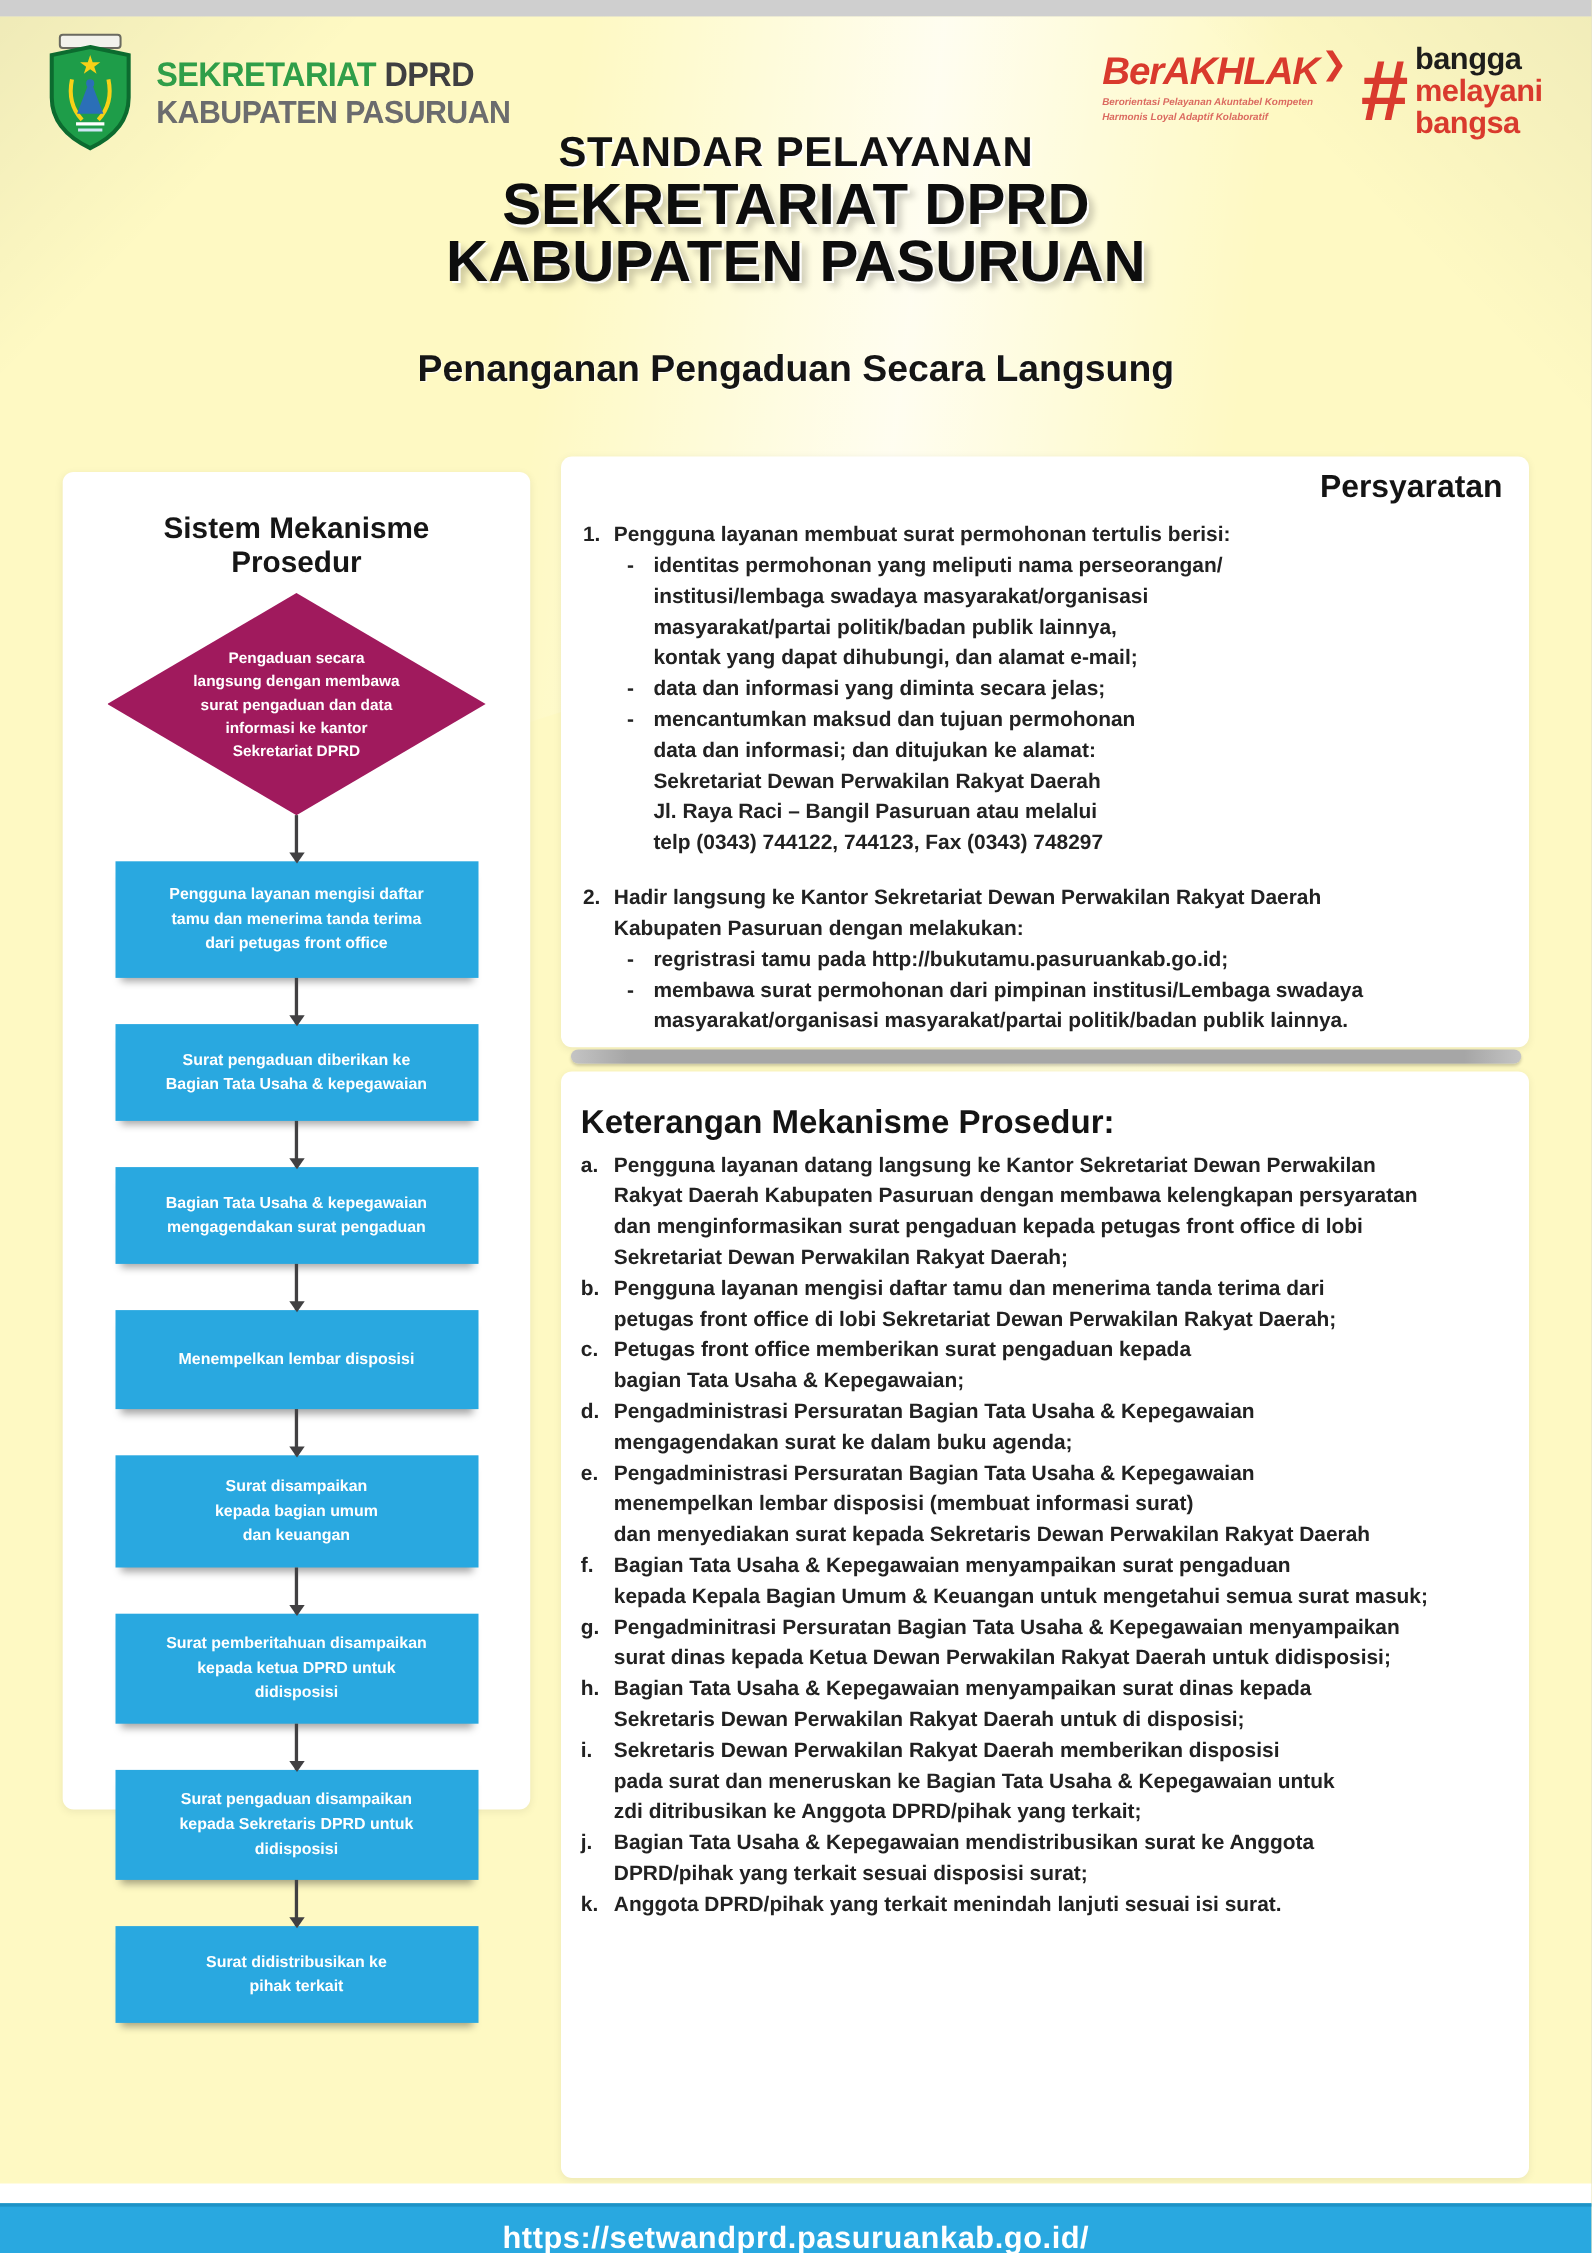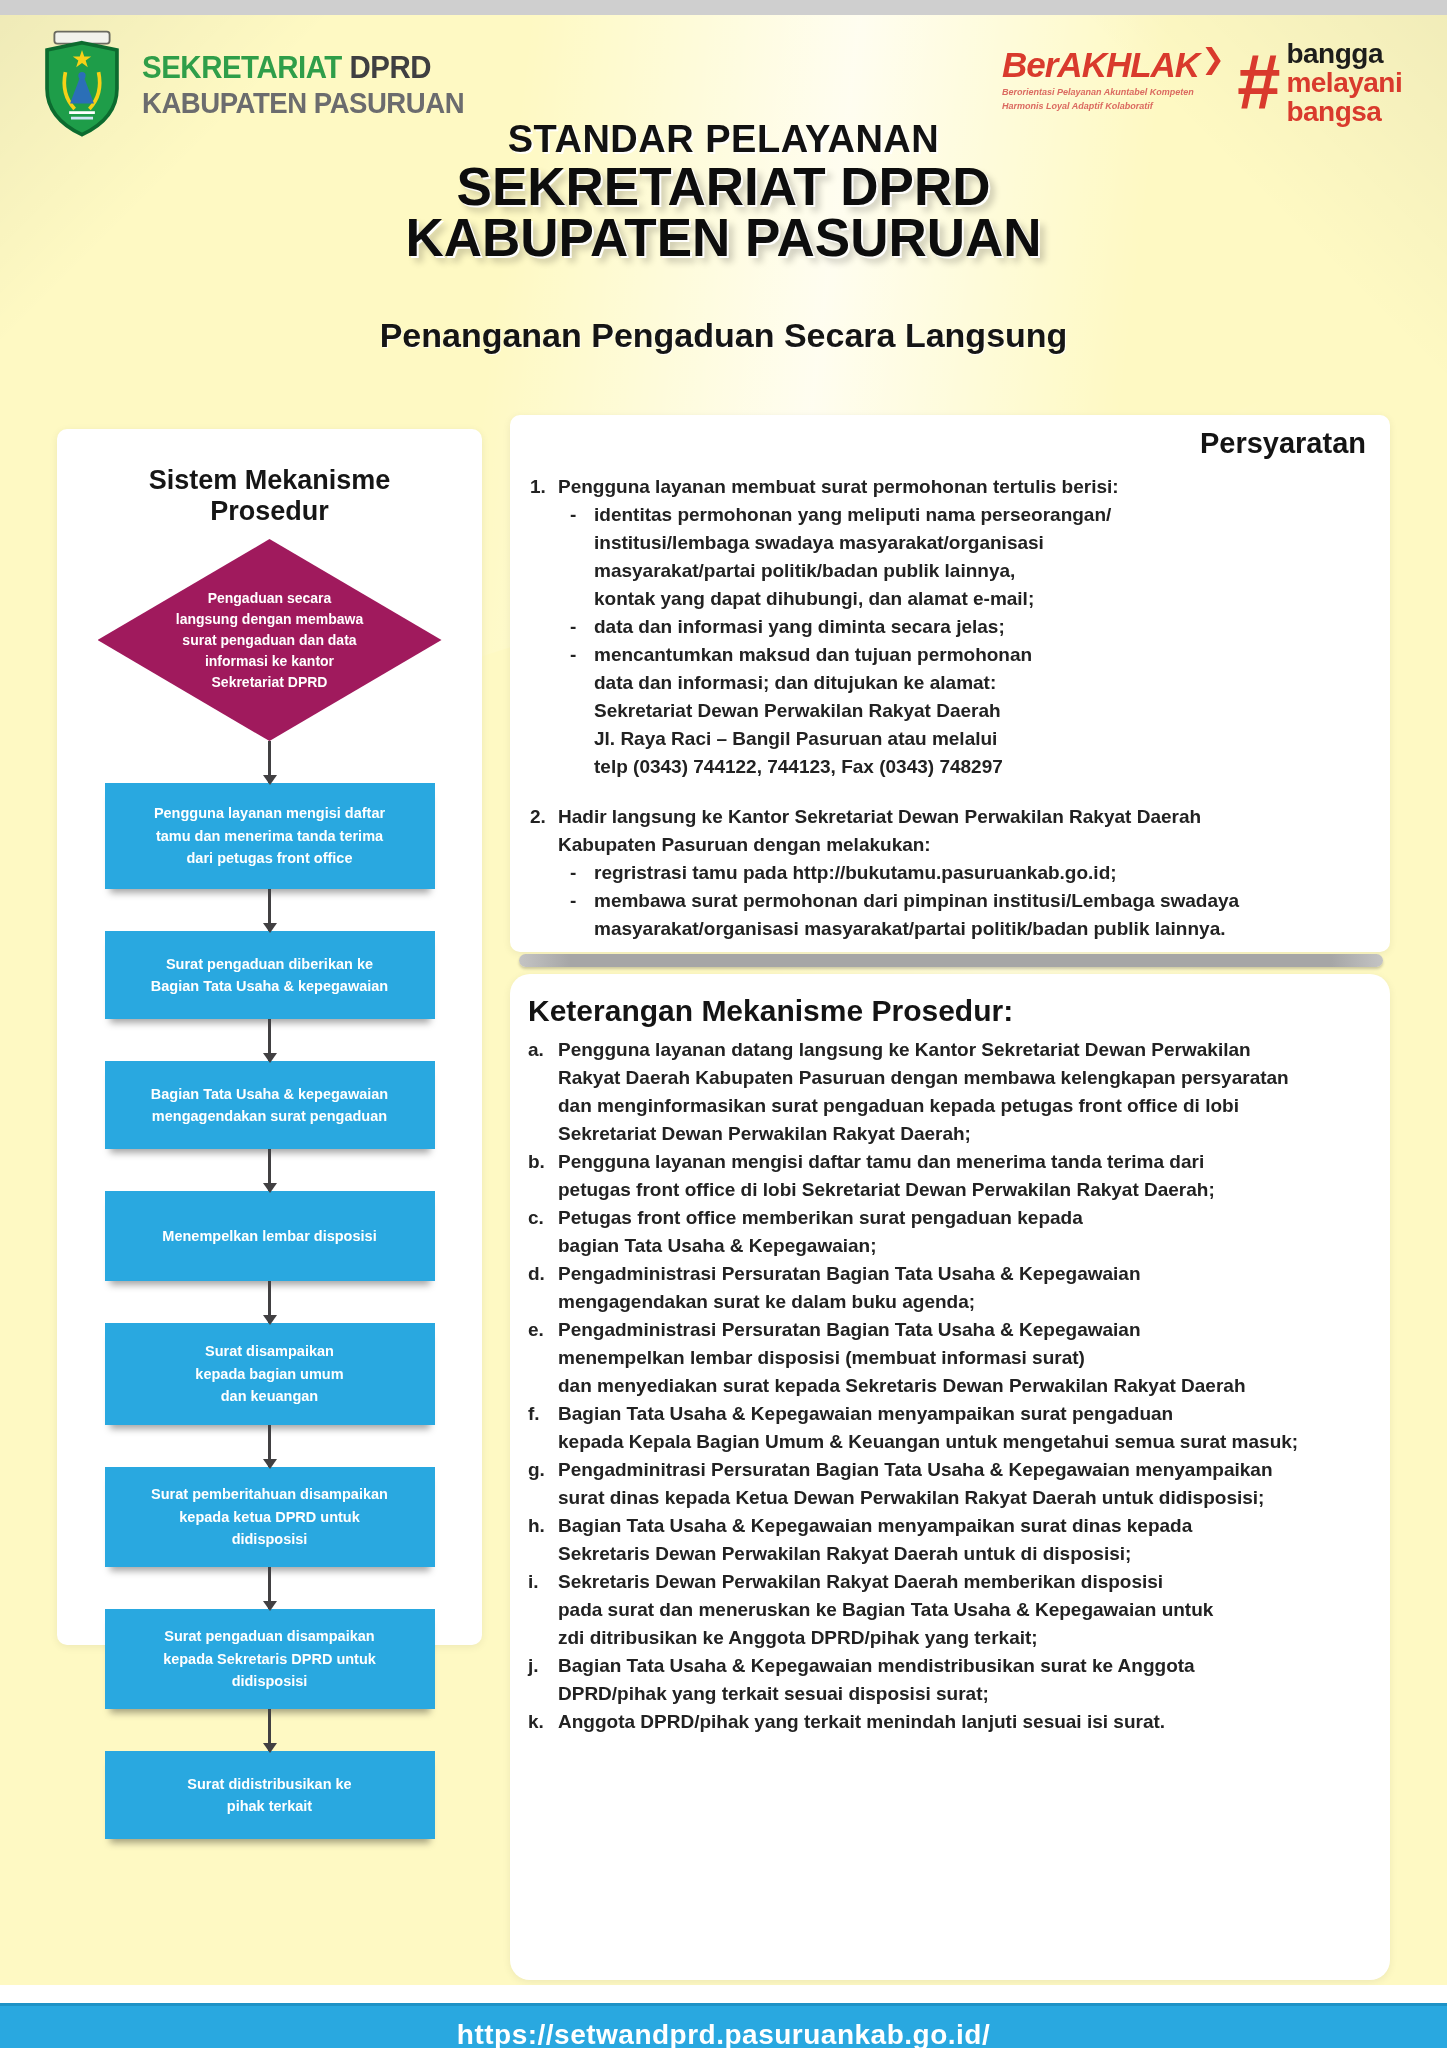--- a/index.html
+++ b/index.html
@@ -64,21 +64,21 @@
   .req-num{width:28px;flex:none;}
   .req-body{flex:1;}
   .req-intro{white-space:pre-line;}
   .req-bullet{display:flex;margin-left:12px;}
   .req-dash{width:24px;flex:none;}
   .req-btext{white-space:pre-line;}
 
   #divider{position:absolute;left:519px;top:939px;width:864px;height:13px;background:linear-gradient(90deg,#c4c4c4,#a6a6a6 6%,#a6a6a6 94%,#c4c4c4);border-radius:7px;box-shadow:0 2px 3px rgba(0,0,0,0.2);}
 
   
-  #ket-panel{position:absolute;left:510px;top:959px;width:880px;height:1006px;background:#fff;border-radius:20px;box-shadow:0 2px 8px rgba(0,0,0,0.07);box-sizing:border-box;padding:20px 24px 0 18px;}
+  #ket-panel{position:absolute;left:510px;top:959px;width:880px;height:1006px;background:#fff;border-radius:10px;box-shadow:0 2px 8px rgba(0,0,0,0.07);box-sizing:border-box;padding:30px 24px 0 18px;}
   .ket-heading{font-size:30px;font-weight:800;color:#141414;margin-bottom:8px;}
   .ket-item{display:flex;font-size:19px;line-height:28px;font-weight:700;color:var(--text-dark);}
   .ket-letter{width:30px;flex:none;}
   .ket-text{white-space:pre-line;}
 
   
   #footer-white{position:absolute;left:0;top:1970px;width:100%;height:18px;background:#ffffff;}
   #footer{position:absolute;left:0;top:1988px;width:100%;height:60px;background:var(--accent-blue);border-top:3px solid var(--footer-edge);box-sizing:border-box;display:flex;align-items:center;justify-content:center;}
   .footer-url{color:#fff;font-size:28px;font-weight:700;letter-spacing:0.5px;}
 </style>

